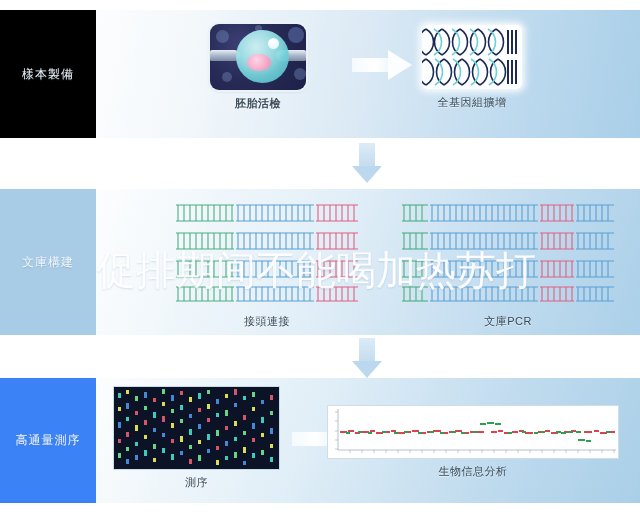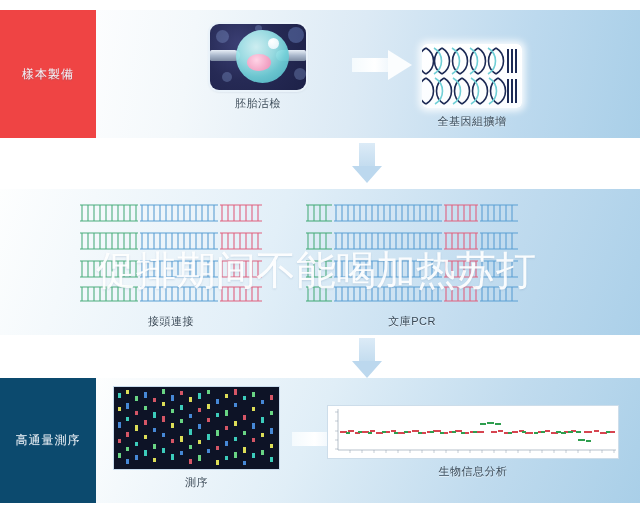--- a/index.html
+++ b/index.html
@@ -29,29 +29,29 @@
     letter-spacing:1px;
     text-shadow:0 1px 1px rgba(90,120,150,.35);
   }
   .band-body{
     position:relative;
     flex:1 1 auto;
     overflow:hidden;
   }
 
   
-  #band1 .band-label{background:#ef4444;}
+  #band1 .band-label{background:#000000;}
   #band1 .band-body{
     background:linear-gradient(100deg,#fcfdfe 0%,#f3f8fb 18%,#dceaf5 48%,#bcd9ee 78%,#a9cfe8 100%);
   }
   #band2 .band-label{background:#a8cbe6;}
   #band2 .band-body{
     background:linear-gradient(110deg,#fdfefe 0%,#f4f9fc 14%,#e2eff8 42%,#c2dcef 74%,#abd0e9 100%);
   }
-  #band3 .band-label{background:#0c4a6e;font-family:Liberation Mono, monospace;}
+  #band3 .band-label{background:#3b82f6;font-family:Liberation Mono, monospace;}
   #band3 .band-body{
     background:linear-gradient(115deg,#fdfefe 0%,#f4f9fc 12%,#e0eef7 40%,#c0dbee 72%,#a9cfe8 100%);
   }
 
   
   .gap-arrow{
     position:absolute;
     width:30px;height:40px;
   }
   .gap-arrow .shaft{
@@ -170,42 +170,42 @@
 </style>
 </head>
 <body>
 
 <div class="stage">
 
   <div class="band" id="band1" style="top:10px;height:128px;">
     <div class="band-label">樣本製備</div>
     <div class="band-body">
 
-      <div class="fig" style="left:114px;top:14px;width:96px;">
+      <div class="fig" style="left:114px;top:14px;width:96px;font-weight:bold;">
         <div class="embryo-tile">
           <span class="bub" style="left:6px;top:6px;width:13px;height:13px;"></span>
           <span class="bub" style="left:78px;top:3px;width:16px;height:16px;background:rgba(120,150,215,.38);"></span>
           <span class="bub" style="left:84px;top:44px;width:12px;height:12px;"></span>
           <span class="bub" style="left:12px;top:48px;width:10px;height:10px;"></span>
           <span class="bub" style="left:45px;top:1px;width:7px;height:7px;"></span>
           <span class="pipette l"></span>
           <span class="pipette r"></span>
           <span class="embryo-cell"></span>
           <span class="embryo-inner"></span>
           <span class="embryo-dot"></span>
         </div>
         <div class="cap">胚胎活檢</div>
       </div>
 
       <div class="right-arrow" style="left:256px;top:40px;">
         <span class="shaft"></span>
           <span class="head"></span>
       </div>
 
-      <div class="fig" style="left:326px;top:15px;width:100px;margin-top:19px;">
+      <div class="fig" style="left:326px;top:15px;width:100px;">
         <div class="wga-tile">
           <svg width="100" height="64" viewBox="0 0 100 64">
             <g fill="none" stroke-width="1.6">
               <g stroke="#1c2a55">
                 <path d="M4,4 C14,10 14,24 4,30"></path>
                   <path d="M4,4 C-6,10 -6,24 4,30"></path>
                 <path d="M20,4 C30,10 30,24 20,30"></path>
                   <path d="M20,4 C10,10 10,24 20,30"></path>
                 <path d="M38,4 C48,10 48,24 38,30"></path>
                   <path d="M38,4 C28,10 28,24 38,30"></path>
@@ -250,20 +250,21 @@
 
     </div>
   </div>
 
   <div class="gap-arrow" style="left:352px;top:143px;">
     <span class="shaft"></span>
       <span class="head"></span>
   </div>
 
   <div class="band" id="band2" style="top:189px;height:146px;">
+    <div class="band-label">文庫構建</div>
     <div class="band-body">
 
       <div class="fig" style="left:302px;top:10px;width:220px;">
         <div class="ladder-wrap">
           <svg width="220" height="105" viewBox="0 0 220 105">
             <g stroke-width="1.1">
 
               <g stroke="#4cae7e">
                   <path d="M4,6 L30,6"></path>
                   <path d="M4,22 L30,22"></path>

